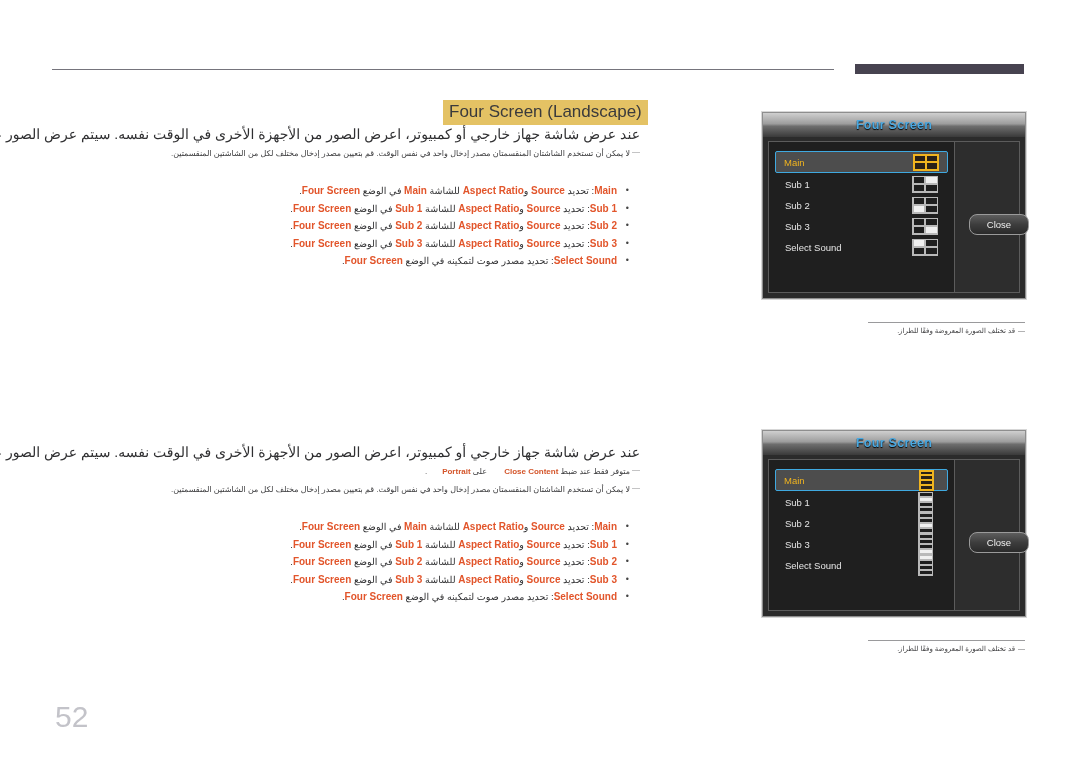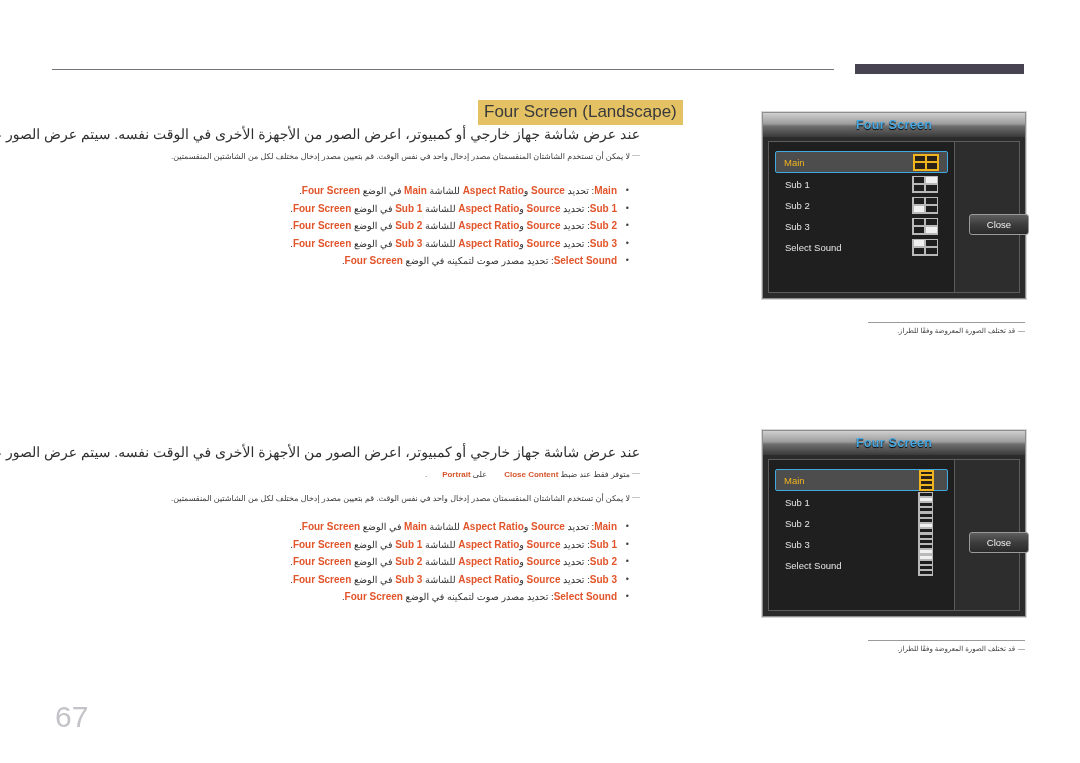--- a/index.html
+++ b/index.html
@@ -39,21 +39,21 @@
   .txtcol{position:absolute;direction:rtl;text-align:right;}
 
   .para{
     font-size:14px;
     line-height:13px;
     color:#2f2f31;
     white-space:nowrap;
   }
   .note{
     font-size:8px;
-    line-height:20px;
+    line-height:14px;
     color:#3c3c3e;
     white-space:nowrap;
     text-align:right;
   }
   .note .dashmark{
     color:#8a8a8c;
     font-size:8px;
     vertical-align:2px;
     margin-left:2px;
   }
@@ -177,21 +177,21 @@
   .stripe i.on{background:#f0f0f0;}
   .menu-row.sel .stripe{background:#f0b41f;padding:2px;gap:2px;}
   .menu-row.sel .stripe i{background:#2a2118;}
   .menu-row.sel .stripe i.on{background:#2a2118;}
 
   .close-btn{
     position:absolute;
     left:14px;top:72px;
     width:58px;height:19px;
     border:1px solid #9a9a9a;
-    border-radius:3px;
+    border-radius:8px;
     background:linear-gradient(to bottom,#5e5e5e 0%,#3d3d3d 50%,#2a2a2a 100%);
     color:#efefef;
     font-size:9.5px;
     display:flex;align-items:center;justify-content:center;
   }
 
   
   .cap-rule{position:absolute;height:1px;background:#9a9a9c;}
   .caption{
     position:absolute;
@@ -211,21 +211,21 @@
   }
 </style>
 </head>
 <body>
 
 <div class="page">
 
   <div class="top-rule"></div>
   <div class="top-block"></div>
 
-  <div class="heading" style="left:443px;top:100px;margin-left:35px;">Four Screen (Landscape)</div>
+  <div class="heading" style="left:443px;top:100px;">Four Screen (Landscape)</div>
 
   <div class="txtcol" style="left:95px;top:128px;width:545px;">
     <div class="para">عند عرض شاشة جهاز خارجي أو كمبيوتر، اعرض الصور من الأجهزة الأخرى في الوقت نفسه. سيتم عرض الصور على ثلاث شاشات فرعية.</div>
     <div class="note" style="margin-top:4px;">
       <span class="dashmark">―</span><span>لا يمكن أن تستخدم الشاشتان المنقسمتان مصدر إدخال واحد في نفس الوقت. قم بتعيين مصدر إدخال مختلف لكل من الشاشتين المنقسمتين.</span>
     </div>
   </div>
 
   <ul class="bullets" id="bullets-landscape" style="left:95px;top:170px;width:522px;">
       <li><b>Main</b><span class="ar">: تحديد </span><b>Source</b><span class="ar"> و</span><b>Aspect Ratio</b><span class="ar"> للشاشة </span><b>Main</b><span class="ar"> في الوضع </span><b>Four Screen</b><span class="ar">.</span></li>
@@ -373,15 +373,15 @@
         <div class="close-btn">Close</div>
       </div>
     </div>
   </div>
 
   <div class="cap-rule" style="left:868px;top:640px;width:157px;"></div>
   <div class="caption" style="left:868px;top:644px;width:157px;">
     <span class="dashmark">―</span><span>قد تختلف الصورة المعروضة وفقًا للطراز.</span>
   </div>
 
-  <div class="pagenum">67</div>
+  <div class="pagenum">52</div>
 
 </div>
 
 </body></html>

